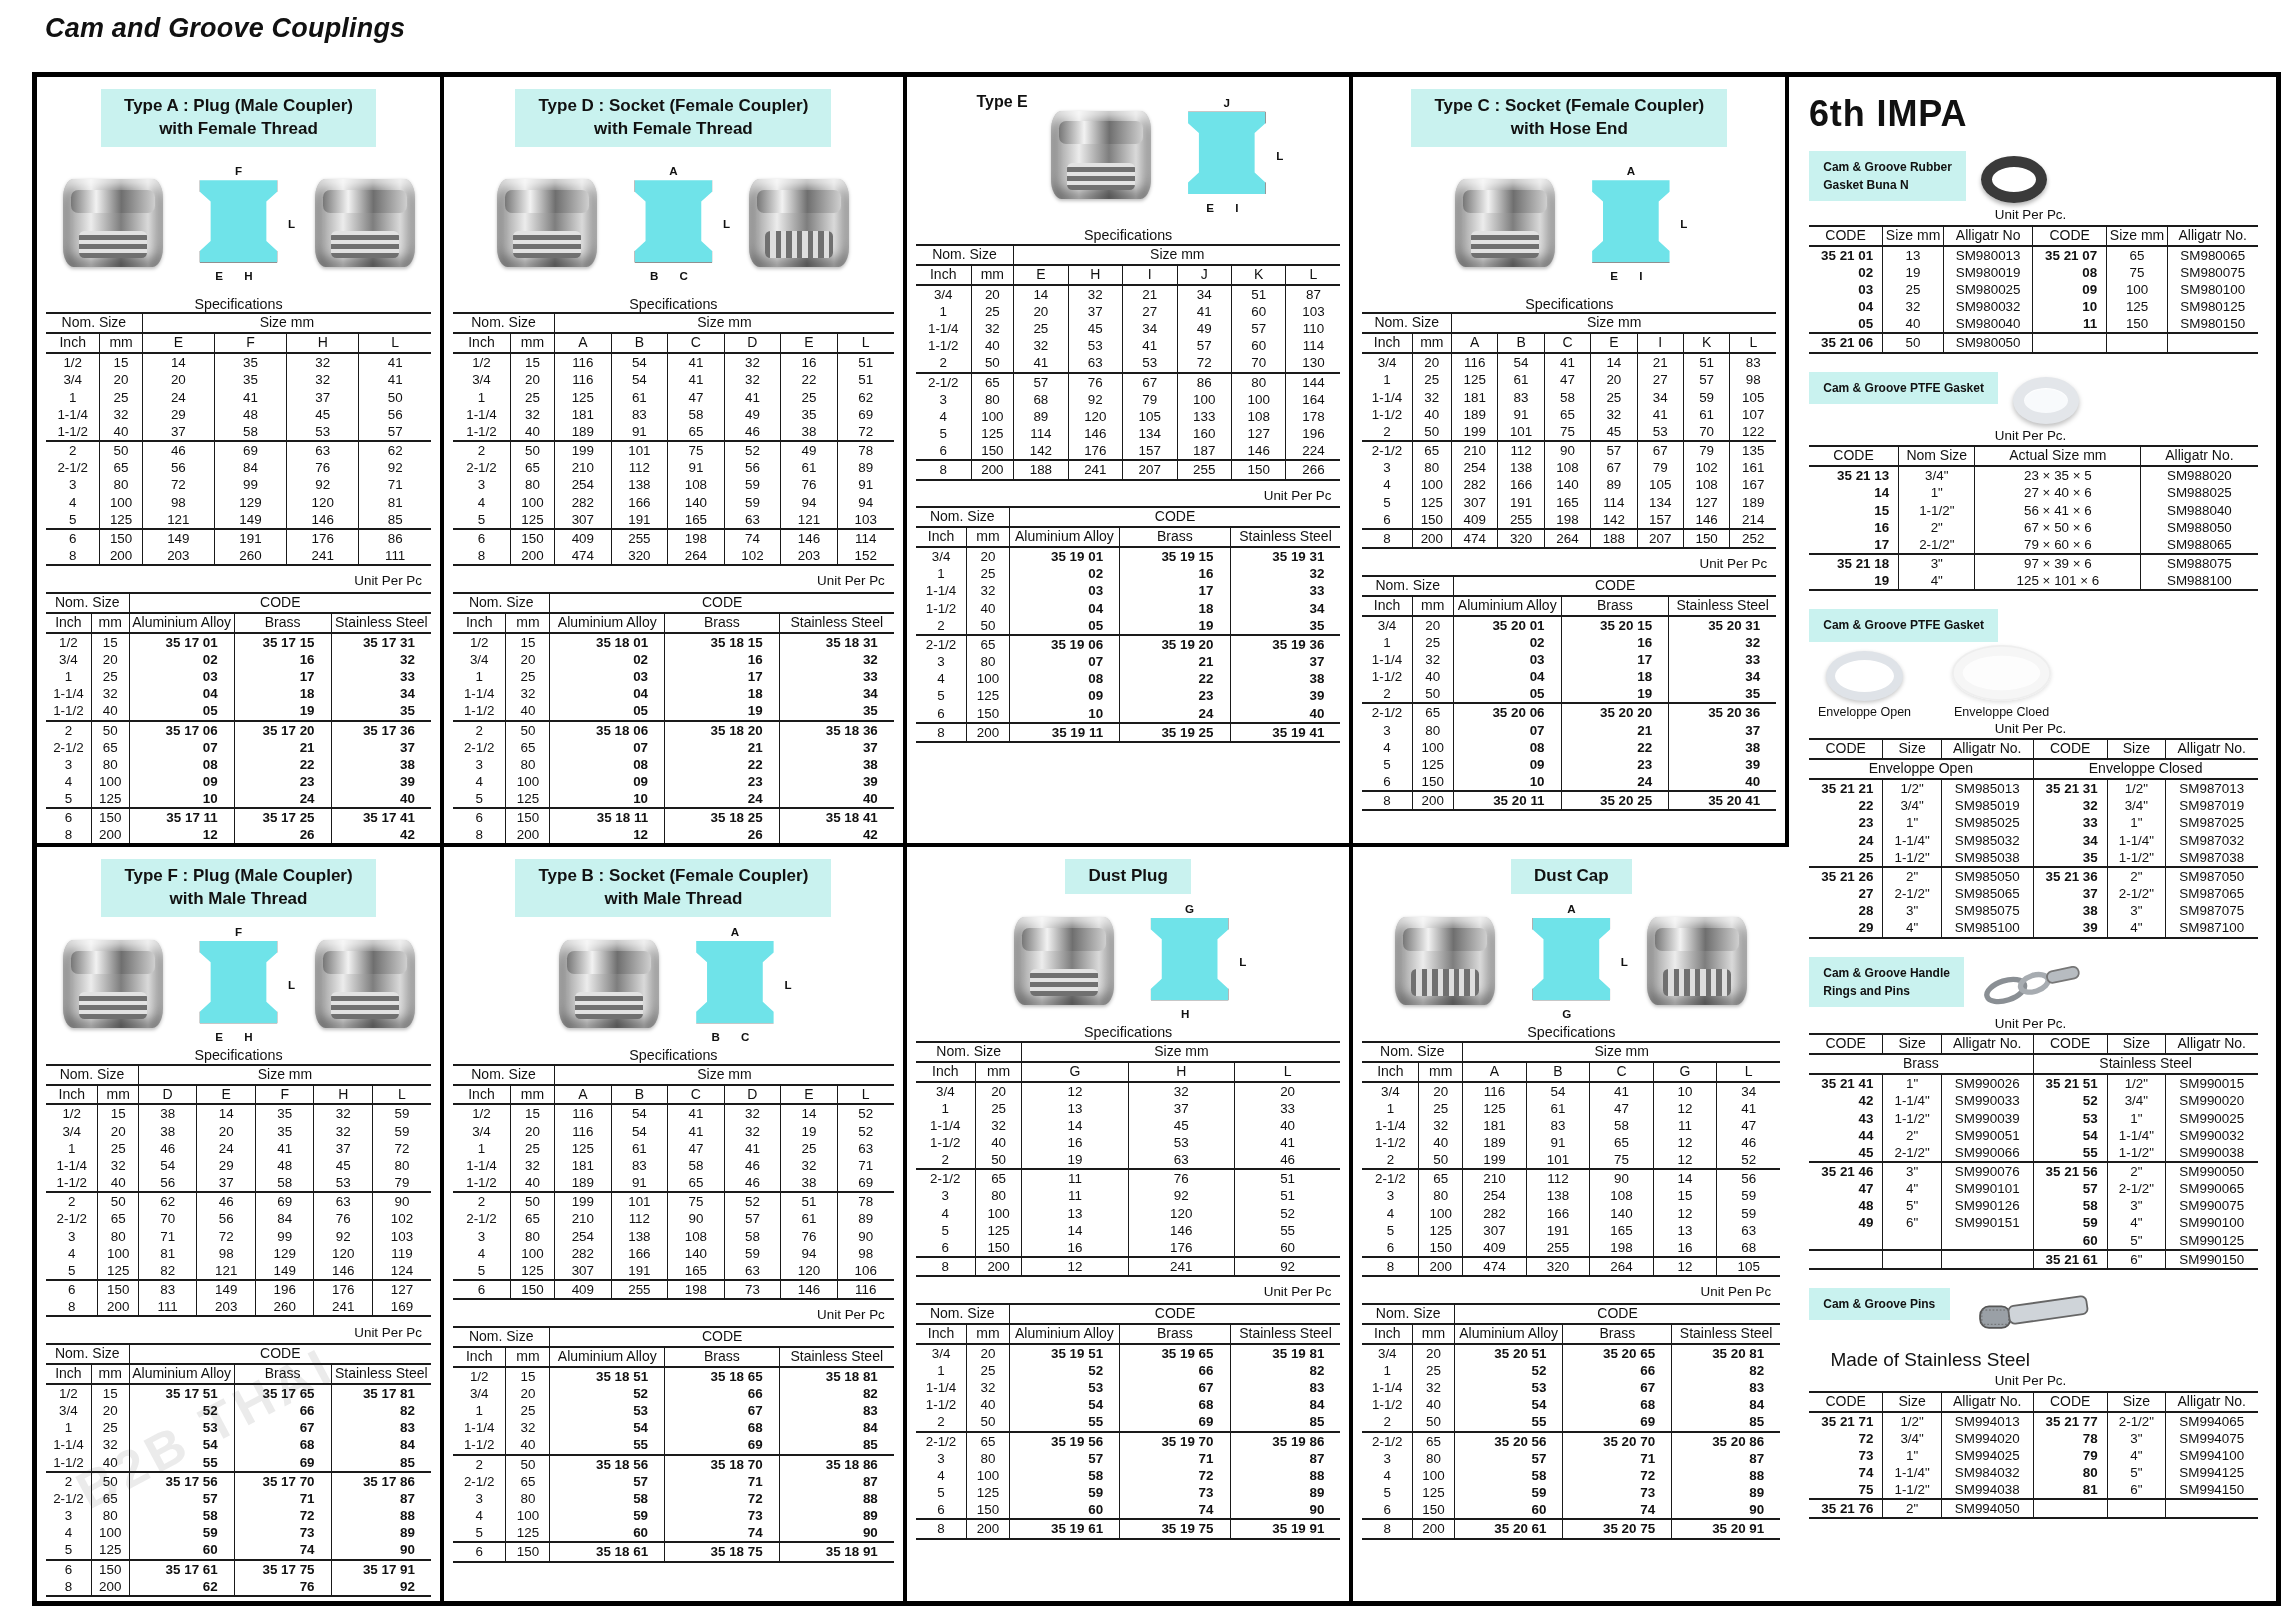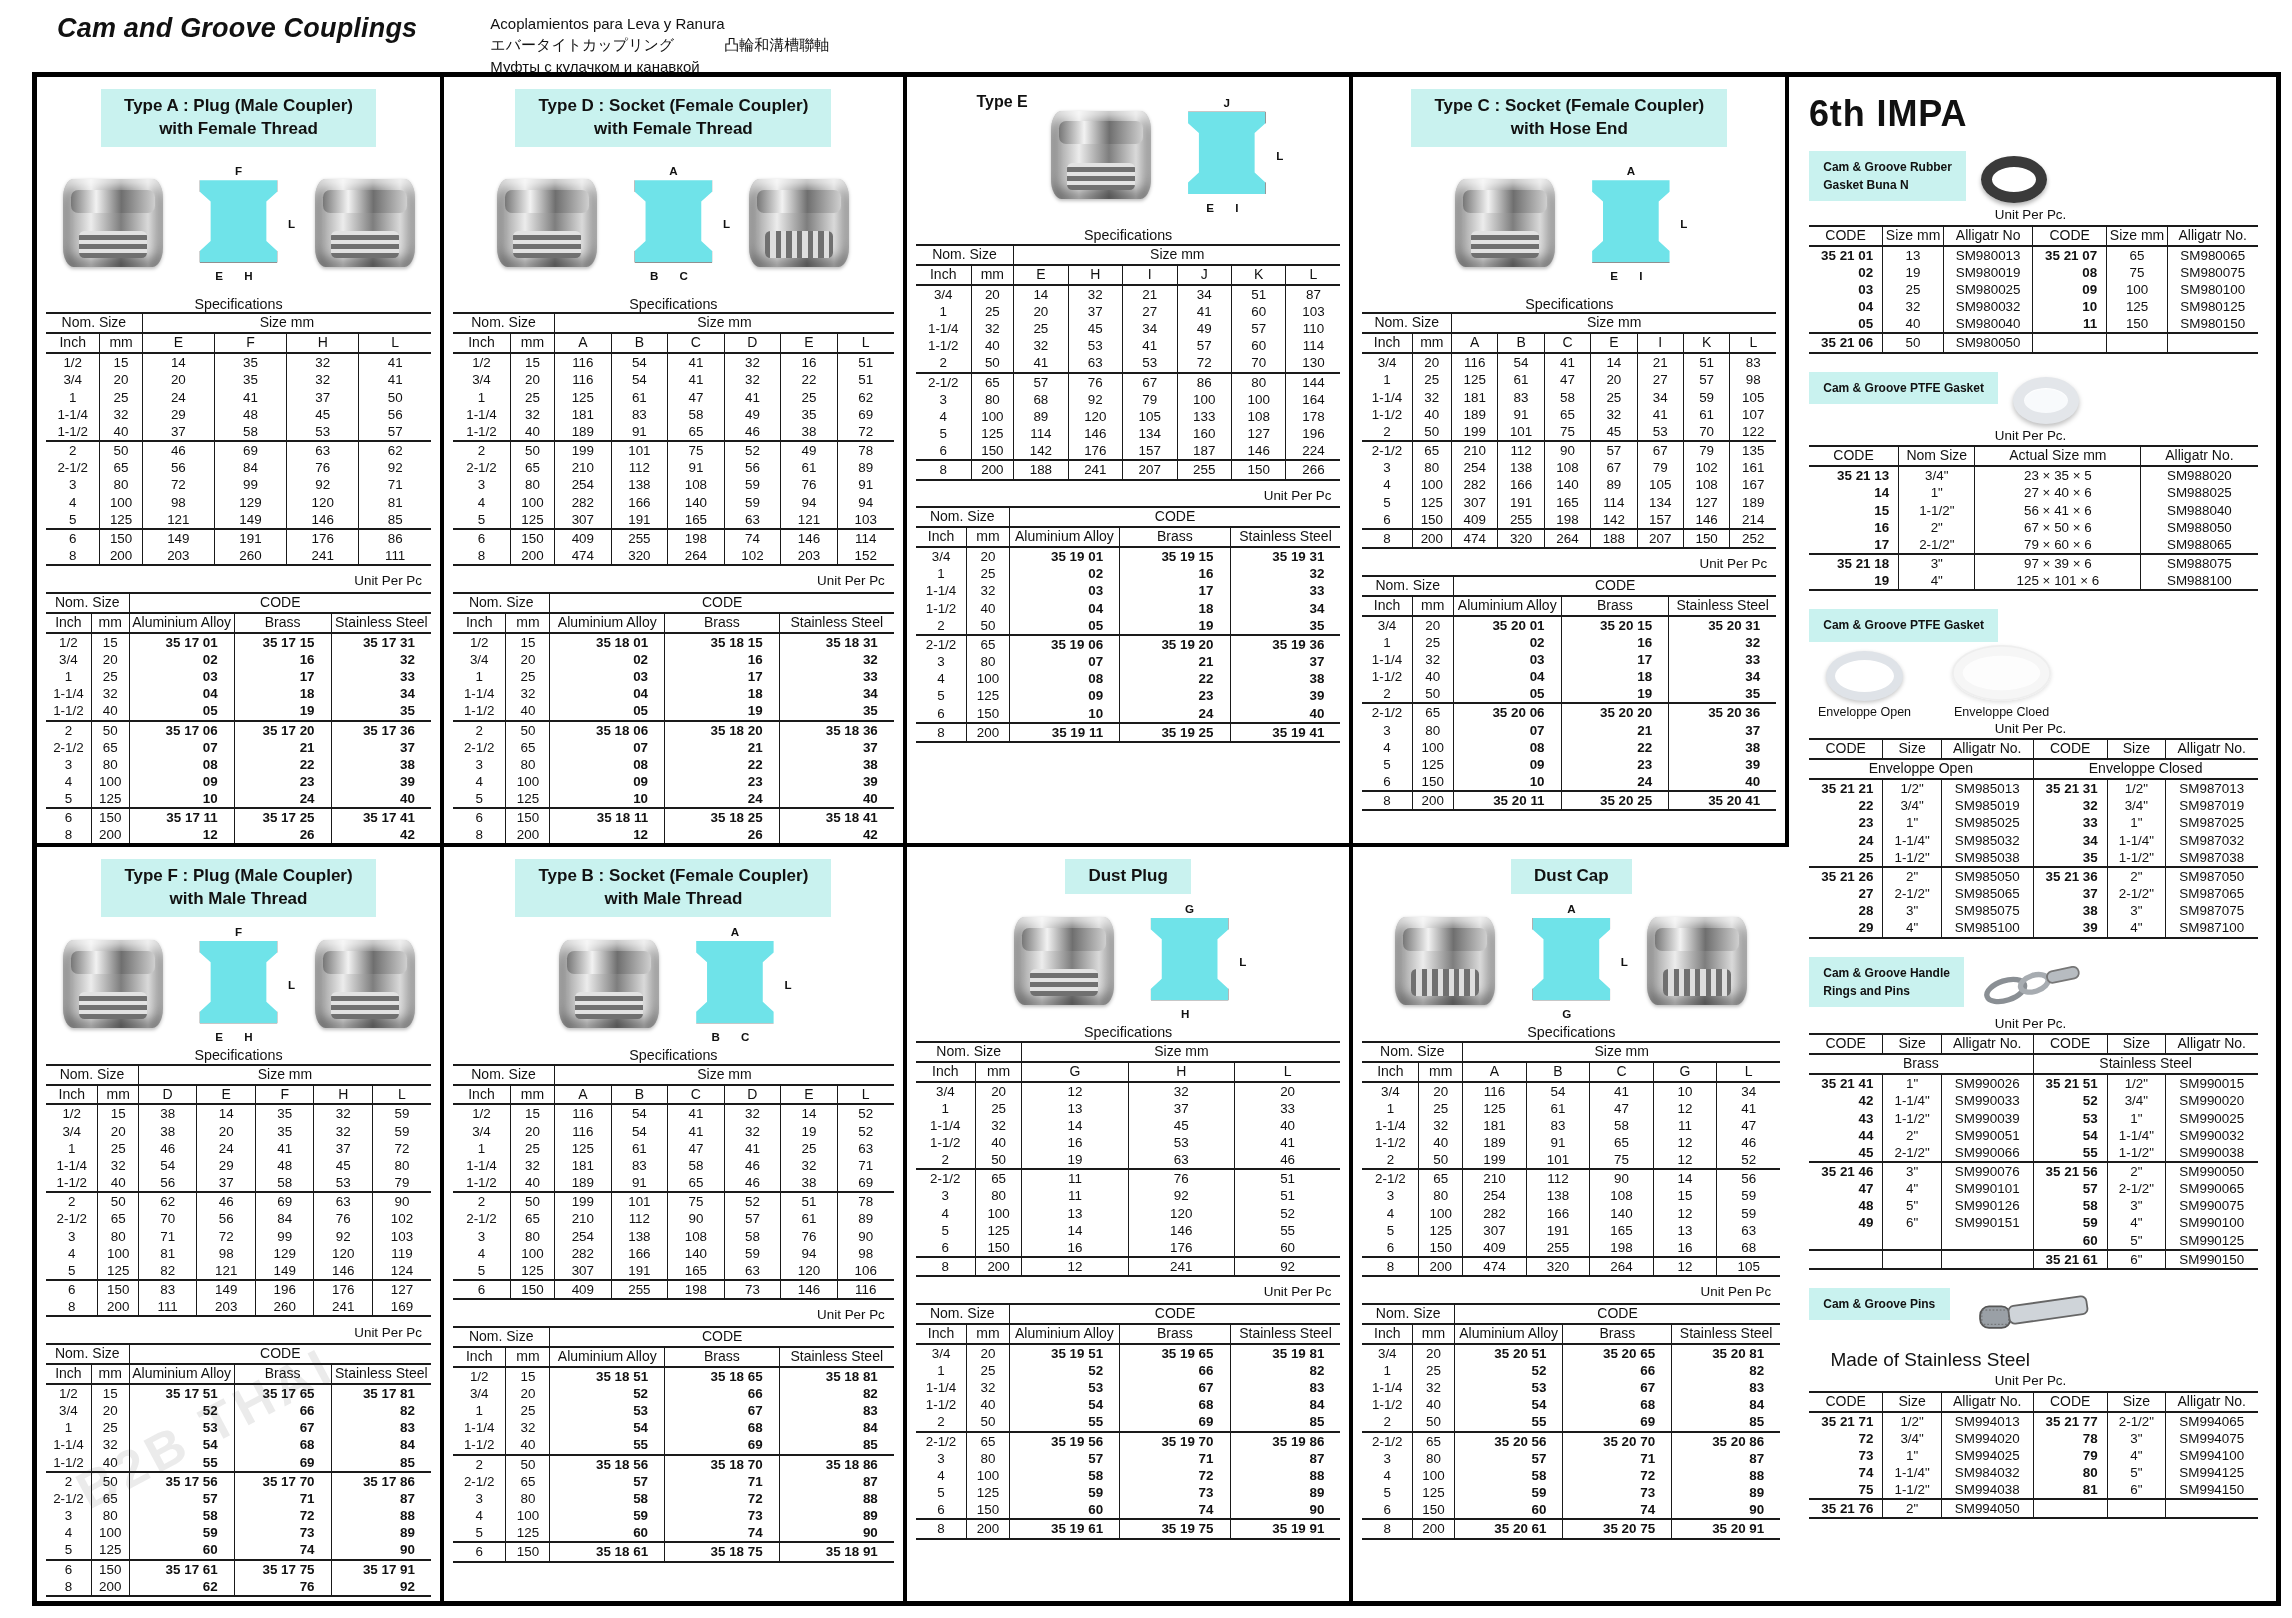--- a/index.html
+++ b/index.html
@@ -1,21 +1,21 @@
 <!DOCTYPE html>
 <html style="font-size:14.3px"><head>
 <meta charset="utf-8">
 <style>
   * { margin:0; padding:0; box-sizing:border-box; }
   html,body { background:#e8e8e8; }
   .page { position:relative; width:2293px; height:1618px; background:#ffffff;
           font-family:"Liberation Sans", sans-serif; color:#111; overflow:hidden; }
 
   
-  .hdr { position:absolute; top:12.5px; left:45px; display:flex; gap:73px; align-items:flex-start;margin-left:12px; }
+  .hdr { position:absolute; top:12.5px; left:45px; display:flex; gap:33px; align-items:flex-start; }
   .hdr h1 { font-size:27px; font-weight:bold; font-style:italic; letter-spacing:0.2px; }
   .hdr .tr { font-size:15px; line-height:1.45; }
   .hdr .tr div { white-space:pre; }
 
   
   .board { position:absolute; left:32px; right:12.5px; top:72px; bottom:12.5px;
            border:5.4px solid #000; display:grid;
            grid-template-columns:452fr 514fr 496fr 484fr 540fr;
            grid-template-rows:862fr 843fr; background:#fff; }
   .panel { position:relative; padding:10.7px 9px 5.4px; overflow:hidden; }
@@ -88,25 +88,20 @@
 
   [data-interactable] { cursor:default; }
 </style>
 </head>
 <body>
 
 <div class="page" data-interactable="false">
 
   <div class="hdr" data-interactable="false">
     <h1 data-interactable="false">Cam and Groove Couplings</h1>
-    <div class="tr" data-interactable="false">
-      <div data-interactable="false">Acoplamientos para Leva y Ranura</div>
-      <div data-interactable="false">エバータイトカップリング            凸輪和溝槽聯軸</div>
-      <div data-interactable="false">Муфты с кулачком и канавкой</div>
-    </div>
   </div>
 
   <div class="board" data-interactable="false">
 
     <section class="panel bR bB" data-interactable="false">
       <div class="ptitle" data-interactable="false">
         <div class="box" data-interactable="false"><span>Type A : Plug (Male Coupler)</span><br><span>with Female Thread</span></div>
       </div>
       <div class="illus" data-interactable="false">
         <div class="photo" data-interactable="false"></div>

